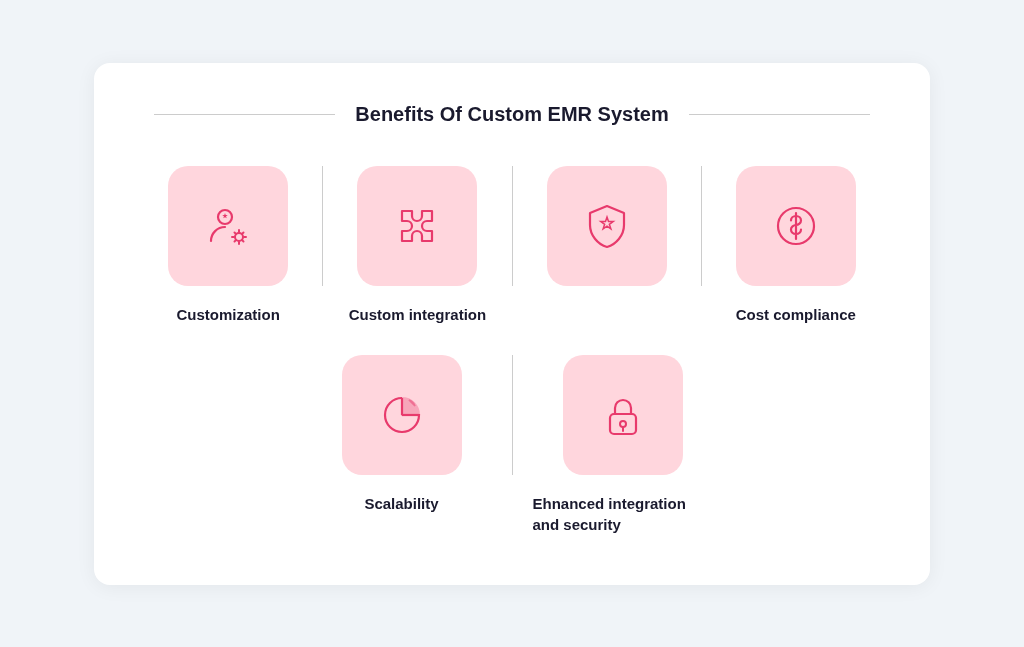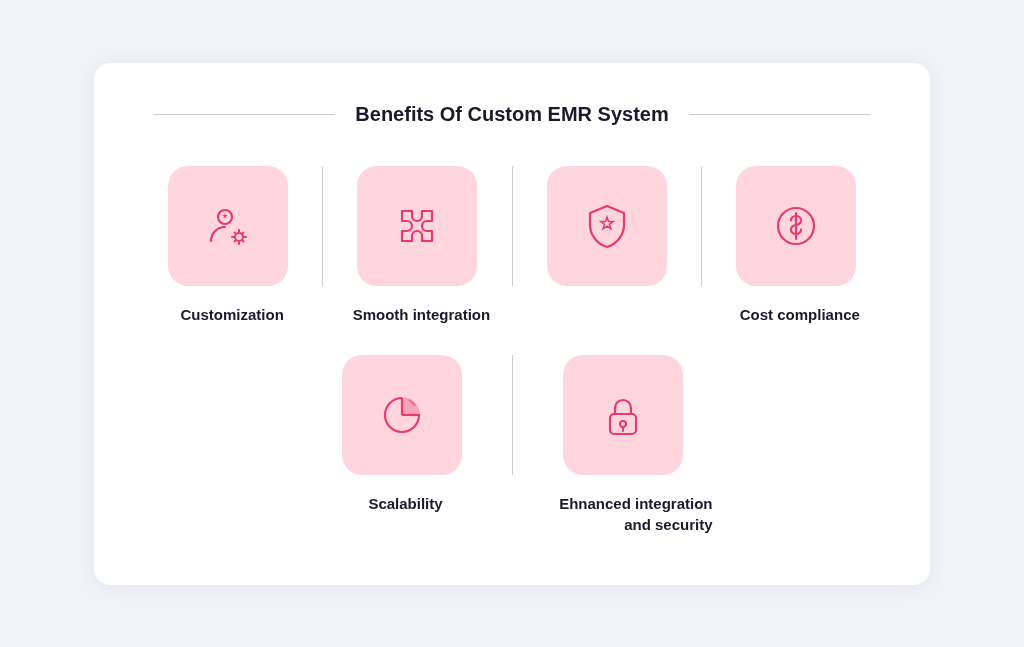--- a/index.html
+++ b/index.html
@@ -76,23 +76,22 @@
 
     .icon-box svg {
       width: 50px;
       height: 50px;
     }
 
     .benefit-label {
       font-size: 15px;
       font-weight: 700;
       color: #1a1a2e;
-      text-align: right;
+      text-align: left;
       line-height: 1.4;
-      margin-left: 8px;
     }
 
     .separator {
       width: 1px;
       height: 120px;
       background: #ccc;
       margin: 0 20px;
       margin-top: 0;
       align-self: flex-start;
       margin-top: 0;
@@ -135,21 +134,21 @@
     </div>
 
     <div class="separator"></div>
 
     <div class="benefit-item">
       <div class="icon-box">
         <svg viewBox="0 0 50 50" fill="none" xmlns="http://www.w3.org/2000/svg">
           <path d="M10 10h10v5c0 2.76 2.24 5 5 5s5-2.24 5-5v-5h10v10h-5c-2.76 0-5 2.24-5 5s2.24 5 5 5h5v10H30v-5c0-2.76-2.24-5-5-5s-5 2.24-5 5v5H10V30h5c2.76 0 5-2.24 5-5s-2.24-5-5-5h-5V10z" stroke="#e83a6c" stroke-width="2.2" stroke-linejoin="round" fill="none"></path>
         </svg>
       </div>
-      <span class="benefit-label">Smooth integration</span>
+      <span class="benefit-label">Custom integration</span>
     </div>
 
     <div class="separator"></div>
 
     <div class="benefit-item">
       <div class="icon-box">
         <svg viewBox="0 0 50 50" fill="none" xmlns="http://www.w3.org/2000/svg">
           <path d="M25 5L8 12v12c0 10 7.5 19.3 17 22 9.5-2.7 17-12 17-22V12L25 5z" stroke="#e83a6c" stroke-width="2.2" stroke-linejoin="round" fill="none"></path>
           <path d="M25 16l1.5 4.5h4.7l-3.85 2.8 1.5 4.5L25 25.1l-3.85 2.7 1.5-4.5L18.8 20.5h4.7z" stroke="#e83a6c" stroke-width="1.5" fill="none"></path>
         </svg>

